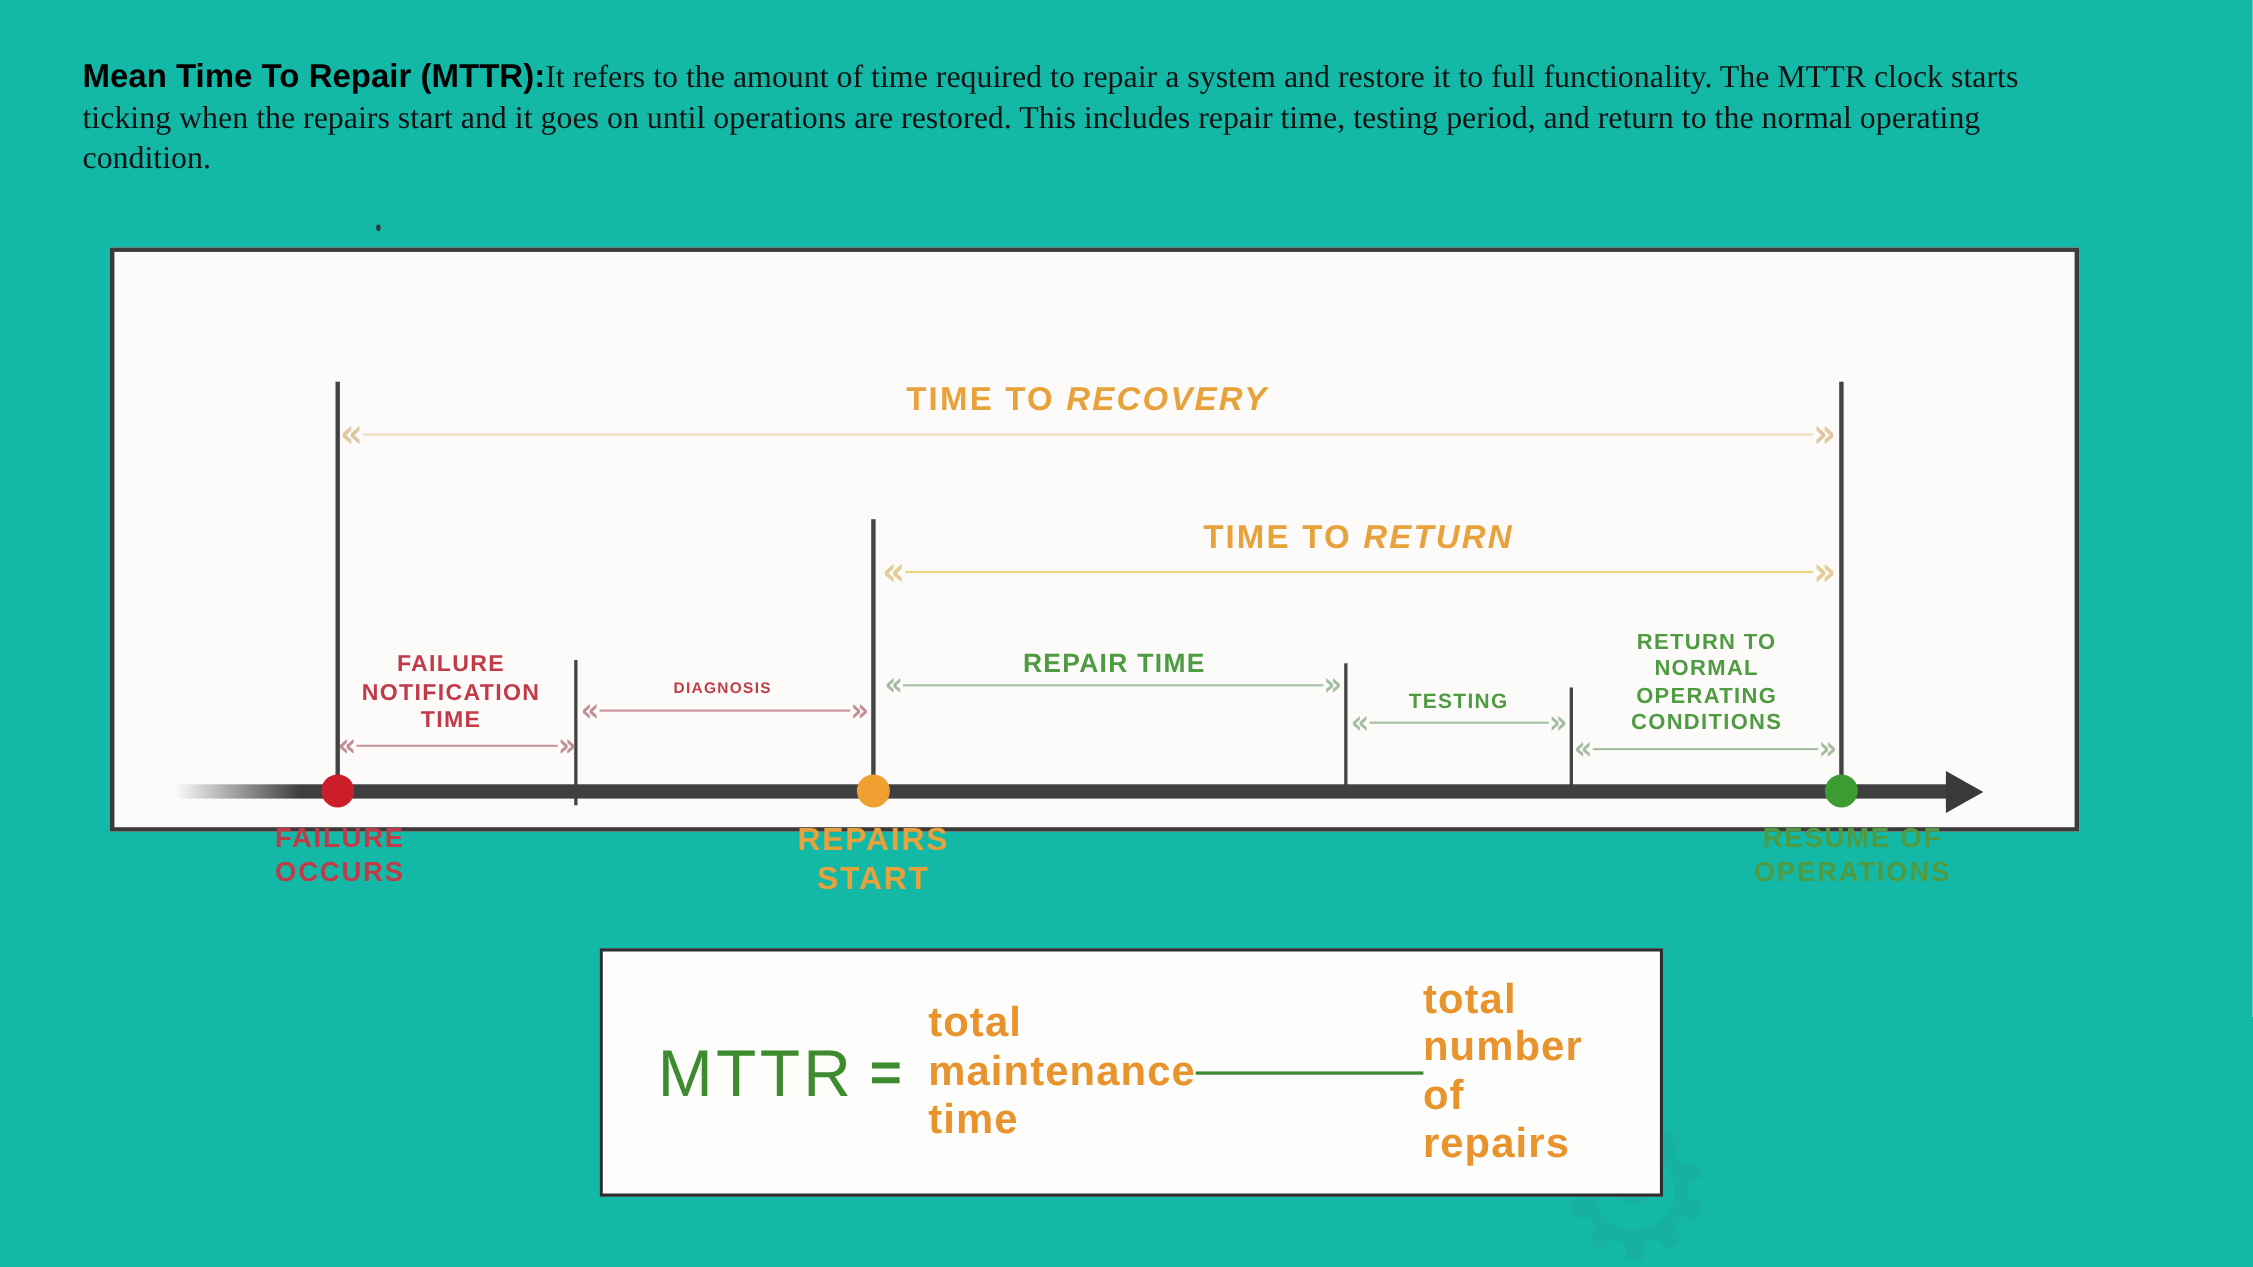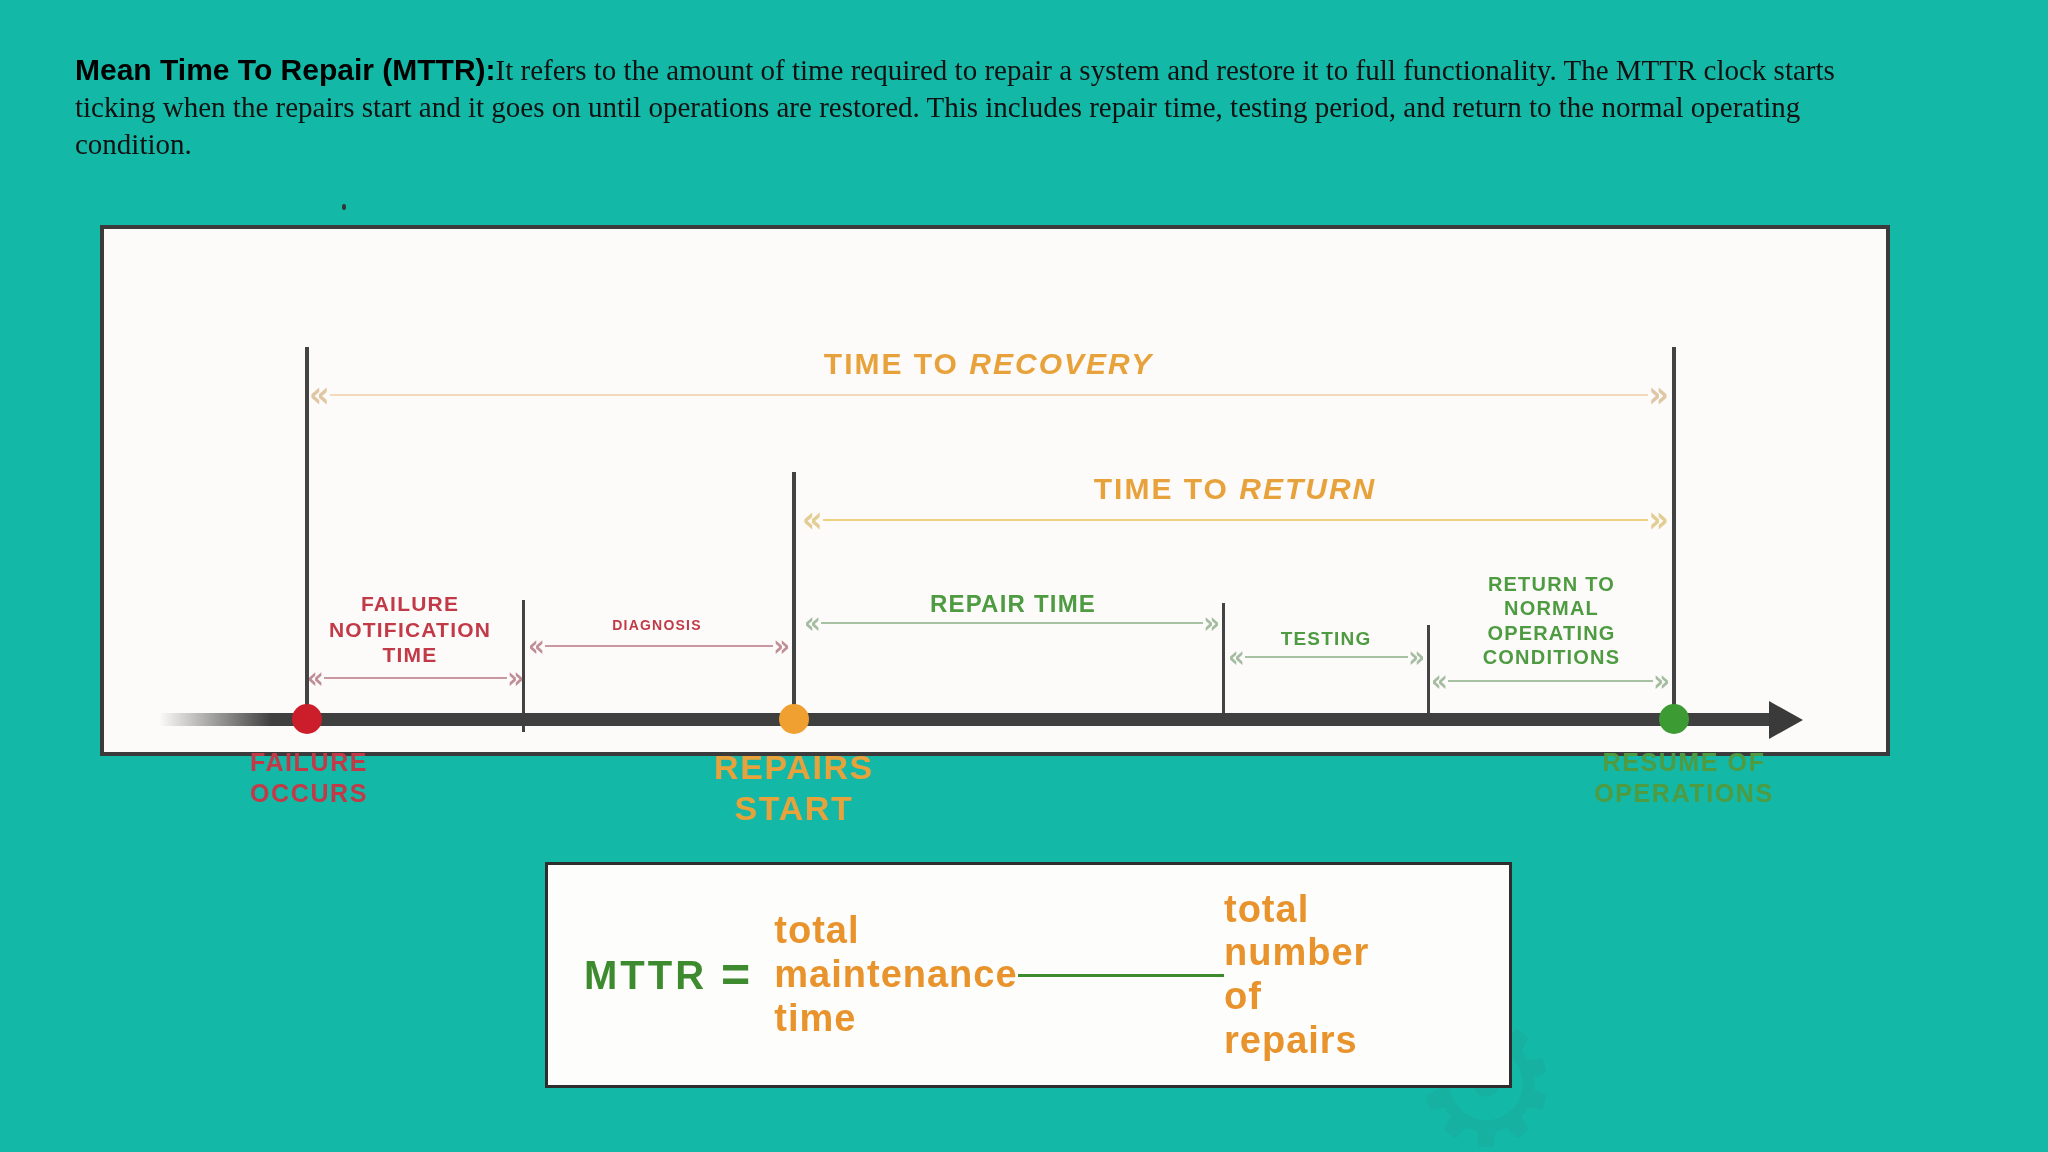--- a/index.html
+++ b/index.html
@@ -59,21 +59,21 @@
   .arrow.gold .chv{color:#e3cd92;} .arrow.gold .rule{background:#edd280;}
   .arrow.rose .chv{color:#bf8e96;} .arrow.rose .rule{background:#ca98a0;}
   .arrow.sage .chv{color:#a4bca0;} .arrow.sage .rule{background:#a6c2a2;}
   
   .fbox{
     position:absolute;left:545px;top:862px;width:967px;height:226px;
     border:3px solid #2e2e2e;background:#fdfdfc;box-sizing:border-box;
     display:flex;align-items:center;
   }
   .fbox .lhs{
-    margin-left:36px;font-weight:bold;font-size:40px;letter-spacing:3px;color:#3e8b2f;
+    margin-left:50px;font-weight:normal;font-size:60px;letter-spacing:3px;color:#3e8b2f;
   }
   .fbox .eq{font-weight:bold;font-size:50px;color:#3e8b2f;margin:0 24px 0 14px;}
   .fraction{display:flex;flex-direction:row;align-items:center;width:600px;}
   .fraction .num,.fraction .den{
     font-weight:bold;font-size:38px;color:#e8932c;letter-spacing:1px;line-height:1.15;
   }
   .fraction .bar{width:100%;height:3px;background:#3e8b2f;margin:6px 0;}
   
   .gear{
     position:absolute;font-family:"DejaVu Sans",sans-serif;color:rgba(60,60,60,0.06);
@@ -155,21 +155,21 @@
       <span class="rule"></span>
       <span class="chv">»</span>
     </div>
 
     <div class="dot red" style="left:188px;"></div>
     <div class="dot orange" style="left:675px;"></div>
     <div class="dot green" style="left:1555px;"></div>
 
     <div class="lbl red" style="left:105px;top:518px;width:200px;font-size:25px;letter-spacing:1.6px;">FAILURE
 OCCURS</div>
-    <div class="lbl orange" style="left:590px;top:518px;width:200px;font-size:34px;letter-spacing:1.6px;">REPAIRS
+    <div class="lbl orange" style="left:590px;top:518px;width:200px;font-size:29px;letter-spacing:1.6px;">REPAIRS
 START</div>
     <div class="lbl green" style="left:1468px;top:518px;width:224px;font-size:25px;letter-spacing:1.6px;">RESUME OF
 OPERATIONS</div>
   </div>
 
   <span class="gear" style="left:540px;top:880px;font-size:150px;">⚙</span>
   <span class="gear" style="left:1410px;top:1000px;font-size:170px;">⚙</span>
 
   <div class="fbox">
     <span class="lhs">MTTR</span>

